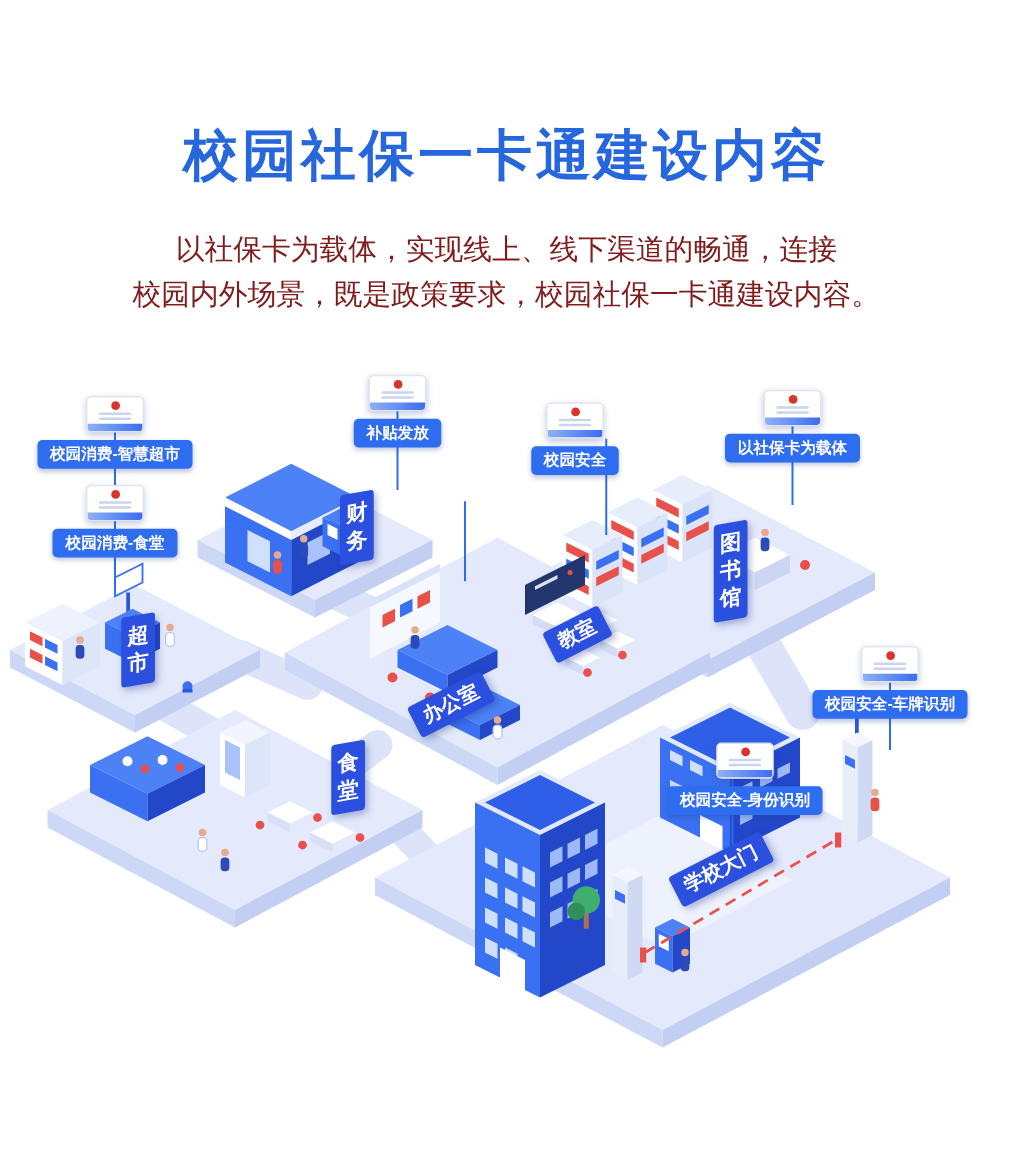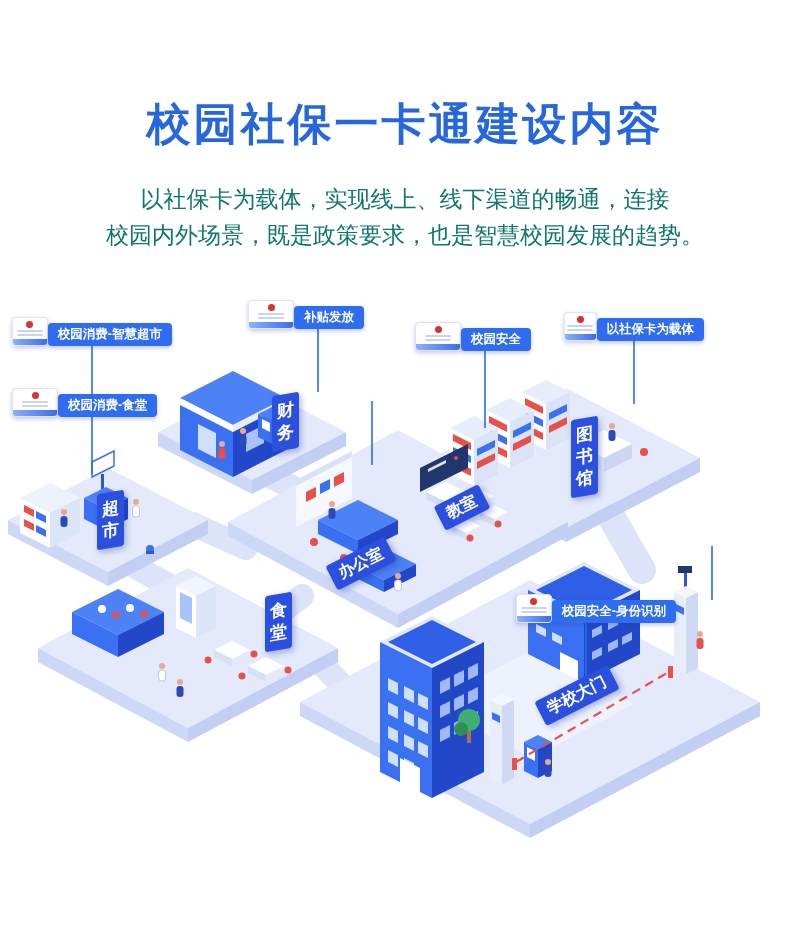--- a/index.html
+++ b/index.html
@@ -2,24 +2,24 @@
 <html><head>
 <meta charset="utf-8">
 <style>
   *{margin:0;padding:0;box-sizing:border-box}
   html,body{background:#ffffff}
   body{font-family:"Liberation Sans","DejaVu Sans",sans-serif}
   .page{position:relative;width:810px;height:933px;margin:0 auto;background:#ffffff;overflow:hidden}
   .title{position:absolute;top:95px;left:0;width:100%;text-align:center;
          font-size:44px;font-weight:800;color:#2767dd;letter-spacing:3px}
   .subtitle{position:absolute;top:182px;left:0;width:100%;text-align:center;
-            font-size:23px;line-height:1.55;color:#0f766e;font-weight:500}
+            font-size:23px;line-height:1.55;color:#7f1d1d;font-weight:500}
   .scene-svg{position:absolute;left:0;top:0;width:810px;height:933px;z-index:1}
   
-  .callout{position:absolute;display:flex;flex-direction:row;align-items:center;z-index:3}
+  .callout{position:absolute;display:flex;flex-direction:column;align-items:center;z-index:3}
   .ss-card{width:46px;height:29px;background:#ffffff;border:1px solid #dfe4f0;border-radius:4px;
            box-shadow:0 2px 5px rgba(40,70,150,.28);display:flex;flex-direction:column;align-items:center;
            padding-top:3px;gap:2px;overflow:hidden}
   .emblem{width:7px;height:7px;border-radius:50%;background:#d8342c;flex:none}
   .card-line{width:26px;height:2px;background:#c9d5ee;border-radius:1px;flex:none}
   .card-strip{width:100%;height:6px;margin-top:auto;background:linear-gradient(90deg,#8fb0f5,#3a6df0);flex:none}
   .pill{margin-top:6px;background:#2e6cf0;color:#ffffff;font-size:12.5px;font-weight:700;
         padding:4px 10px;border-radius:4px;white-space:nowrap;box-shadow:0 2px 4px rgba(40,70,150,.3);line-height:1.2}
   
   .tag{position:absolute;z-index:3;background:#2b50e0;color:#ffffff;font-weight:700;border-radius:3px;
@@ -28,21 +28,21 @@
          line-height:1.3;transform:skewY(-10deg);letter-spacing:0}
   .tag-d{font-size:16px;padding:3px 9px;white-space:nowrap;transform:rotate(-27deg)}
 </style>
 </head>
 <body>
 
 <div class="page">
 
   <h1 class="title">校园社保一卡通建设内容</h1>
 
-  <p class="subtitle"><span>以社保卡为载体，实现线上、线下渠道的畅通，连接</span><br><span>校园内外场景，既是政策要求，也是智慧校园发展的趋势。</span></p>
+  <p class="subtitle"><span>以社保卡为载体，实现线上、线下渠道的畅通，连接</span><br><span>校园内外场景，既是政策要求，校园社保一卡通建设内容。</span></p>
 
   <svg class="scene-svg" viewBox="0 0 810 933">
 
     <g stroke="#dde4fa" stroke-width="24" stroke-linecap="round" fill="none">
       <path d="M252,468 L320,500"></path>
       <path d="M192,524 L246,548"></path>
       <path d="M116,556 L170,586"></path>
       <path d="M302,596 L270,620"></path>
       <path d="M598,494 L642,570" stroke-width="28"></path>
       <path d="M318,660 L350,694"></path>
@@ -337,40 +337,49 @@
     <div class="ss-card">
         <span class="emblem"></span>
         <span class="card-line"></span>
         <span class="card-line"></span>
         <span class="card-strip"></span>
       </div>
     <div class="pill">补贴发放</div>
   </div>
 
 
-  <div class="callout" style="left:415px;top:322px;width:140px">
+  <div class="callout" style="left:390px;top:322px;width:140px">
     <div class="ss-card">
         <span class="emblem"></span>
         <span class="card-line"></span>
         <span class="card-line"></span>
         <span class="card-strip"></span>
       </div>
     <div class="pill">校园安全</div>
   </div>
 
   <div class="callout" style="left:564px;top:312px;width:140px">
     <div class="ss-card">
         <span class="emblem"></span>
         <span class="card-line"></span>
         <span class="card-line"></span>
         <span class="card-strip"></span>
       </div>
     <div class="pill">以社保卡为载体</div>
   </div>
 
+  <div class="callout" style="left:632px;top:517px;width:160px">
+    <div class="ss-card">
+        <span class="emblem"></span>
+        <span class="card-line"></span>
+        <span class="card-line"></span>
+        <span class="card-strip"></span>
+      </div>
+    <div class="pill">校园安全-车牌识别</div>
+  </div>
 
   <div class="callout" style="left:516px;top:594px;width:160px">
     <div class="ss-card">
         <span class="emblem"></span>
         <span class="card-line"></span>
         <span class="card-line"></span>
         <span class="card-strip"></span>
       </div>
     <div class="pill">校园安全-身份识别</div>
   </div>

